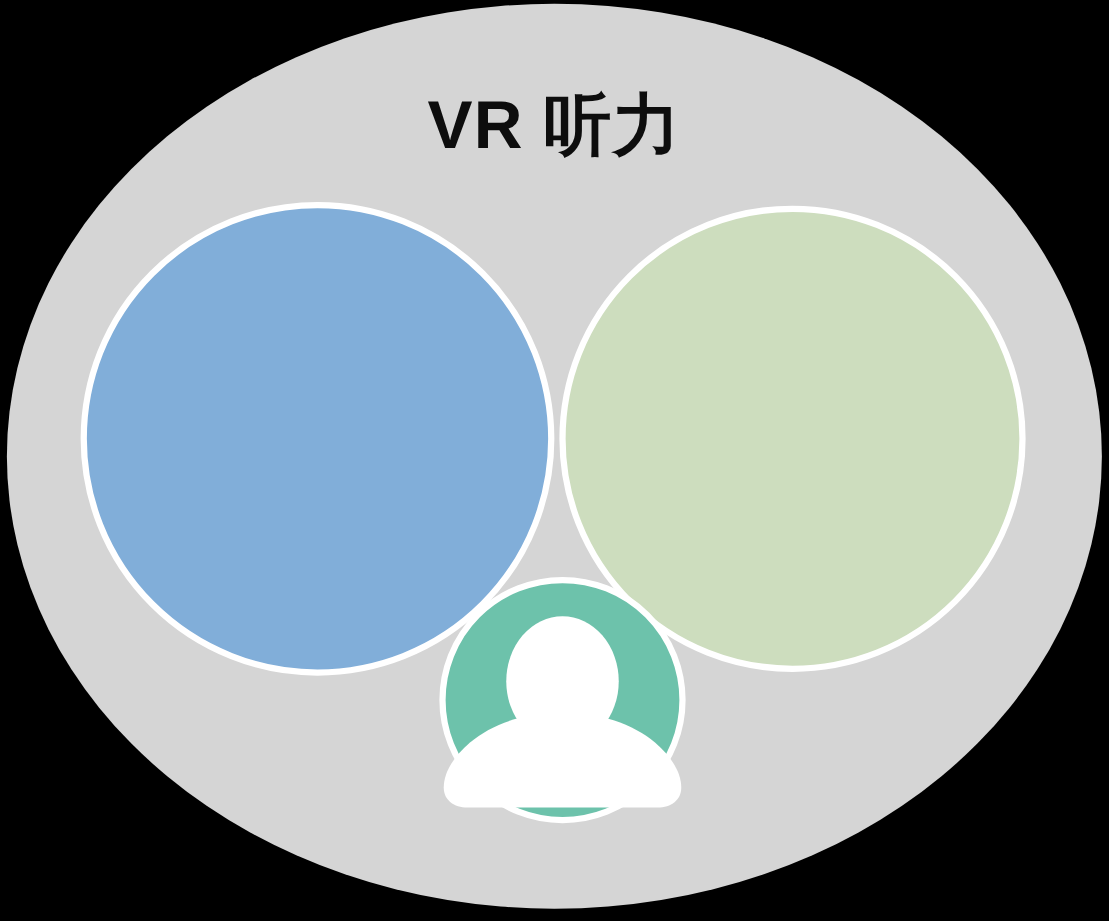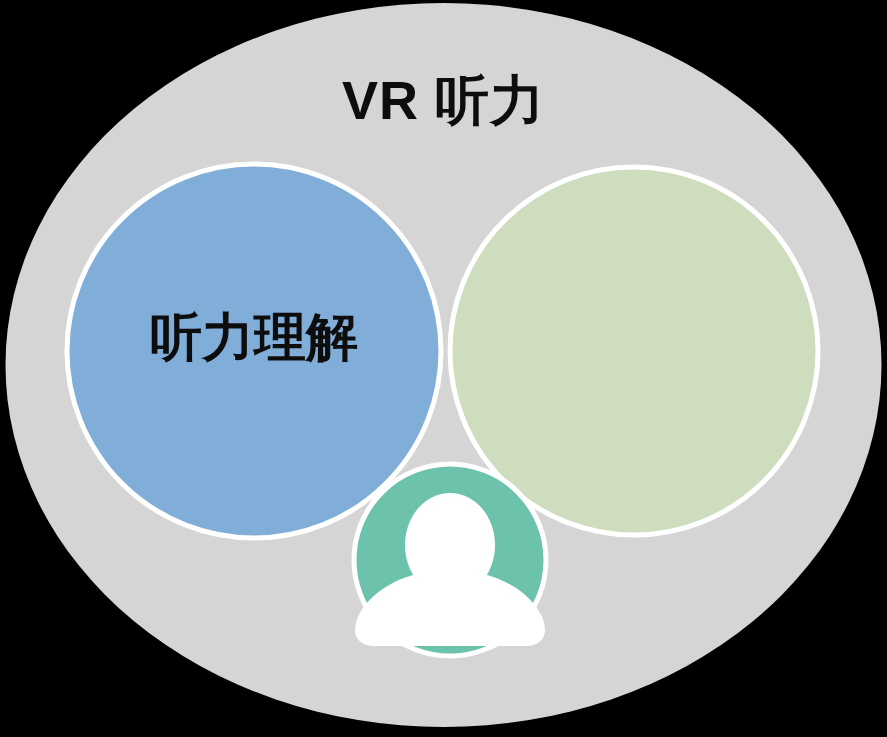--- a/index.html
+++ b/index.html
@@ -87,17 +87,16 @@
                h 152
                c 11 0 19 -6 19 -16
                c 0 -12 -8 -25 -21 -36
                c -18 -15 -44 -24 -74 -24 z"></path>
     </g>
   </svg>
 
   <div class="label-layer">
     <div class="dlabel" id="outer-title">VR 听力</div>
 
-    <div class="dlabel" id="left-circle-label">听力理解</div>
 
   </div>
 
 </div>
 
 </body></html>

